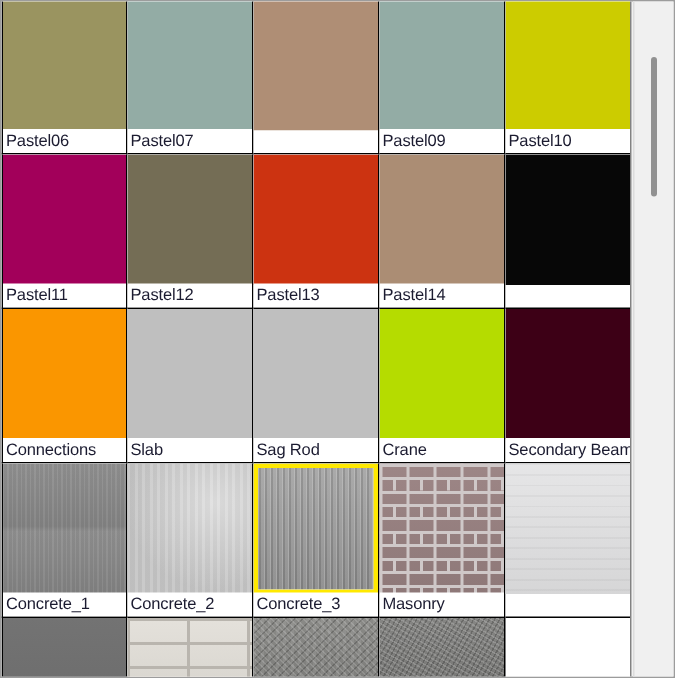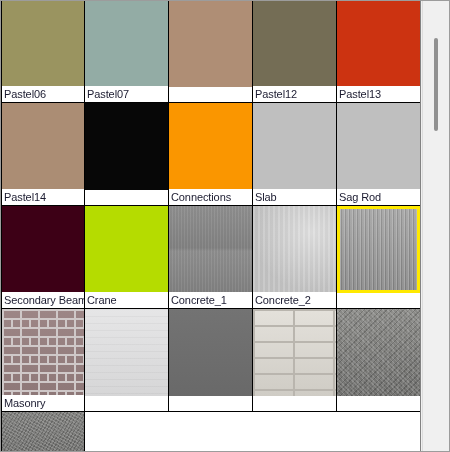--- a/index.html
+++ b/index.html
@@ -200,20 +200,38 @@
           </div>
           <div class="cell-label">Pastel07</div>
         </div>
         <div class="cell">
           <div class="swatch">
             <div class="tex tex-solid" style="background: rgb(175, 142, 117);"></div>
           </div>
         </div>
         <div class="cell">
           <div class="swatch">
+            <div class="tex tex-solid" style="background: rgb(147, 172, 165);"></div>
+          </div>
+          <div class="cell-label">Pastel09</div>
+        </div>
+        <div class="cell">
+          <div class="swatch">
+            <div class="tex tex-solid" style="background: rgb(204, 204, 0);"></div>
+          </div>
+          <div class="cell-label">Pastel10</div>
+        </div>
+        <div class="cell">
+          <div class="swatch">
+            <div class="tex tex-solid" style="background: rgb(162, 0, 90);"></div>
+          </div>
+          <div class="cell-label">Pastel11</div>
+        </div>
+        <div class="cell">
+          <div class="swatch">
             <div class="tex tex-solid" style="background: rgb(116, 109, 85);"></div>
           </div>
           <div class="cell-label">Pastel12</div>
         </div>
         <div class="cell">
           <div class="swatch">
             <div class="tex tex-solid" style="background: rgb(204, 51, 17);"></div>
           </div>
           <div class="cell-label">Pastel13</div>
         </div>
@@ -241,46 +259,47 @@
           <div class="cell-label">Slab</div>
         </div>
         <div class="cell">
           <div class="swatch">
             <div class="tex tex-solid" style="background: rgb(191, 191, 191);"></div>
           </div>
           <div class="cell-label">Sag Rod</div>
         </div>
         <div class="cell">
           <div class="swatch">
+            <div class="tex tex-solid" style="background: rgb(181, 220, 0);"></div>
+          </div>
+          <div class="cell-label">Crane</div>
+        </div>
+        <div class="cell">
+          <div class="swatch">
             <div class="tex tex-solid" style="background: rgb(61, 0, 22);"></div>
           </div>
           <div class="cell-label">Secondary Beam</div>
         </div>
         <div class="cell">
           <div class="swatch">
-            <div class="tex tex-solid" style="background: rgb(181, 220, 0);"></div>
-          </div>
-          <div class="cell-label">Crane</div>
-        </div>
-        <div class="cell">
-          <div class="swatch">
             <div class="tex tex-concrete1"></div>
           </div>
           <div class="cell-label">Concrete_1</div>
         </div>
         <div class="cell">
           <div class="swatch">
             <div class="tex tex-concrete2"></div>
           </div>
           <div class="cell-label">Concrete_2</div>
         </div>
         <div class="cell selected">
           <div class="swatch">
             <div class="tex tex-concrete3"></div>
           </div>
+          <div class="cell-label">Concrete_3</div>
         </div>
         <div class="cell">
           <div class="swatch">
             <div class="tex tex-brick"></div>
           </div>
           <div class="cell-label">Masonry</div>
         </div>
         <div class="cell">
           <div class="swatch">
             <div class="tex tex-plaster"></div>

